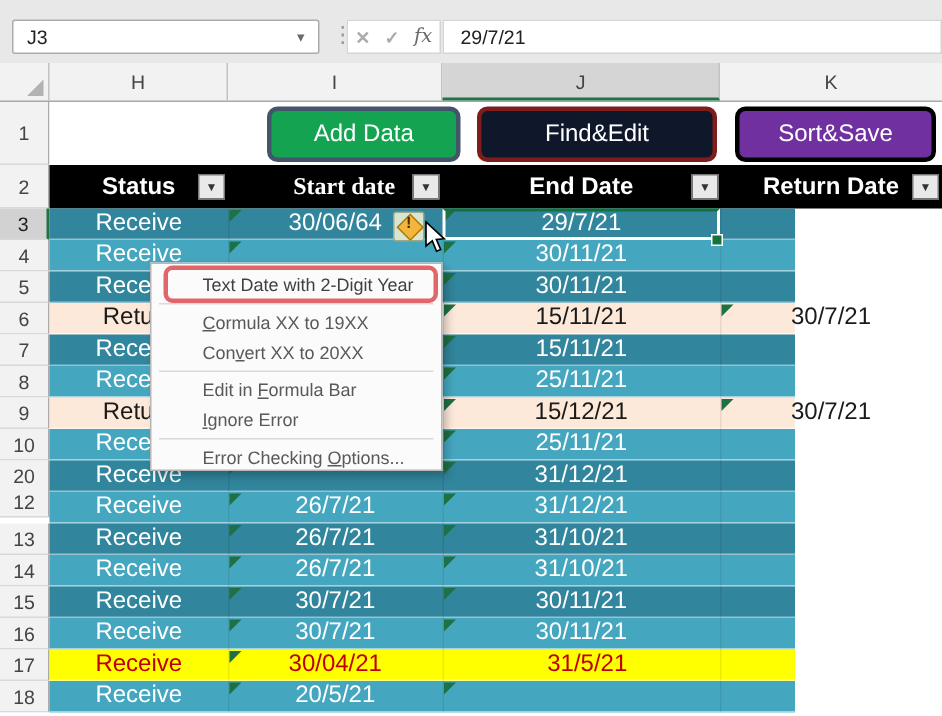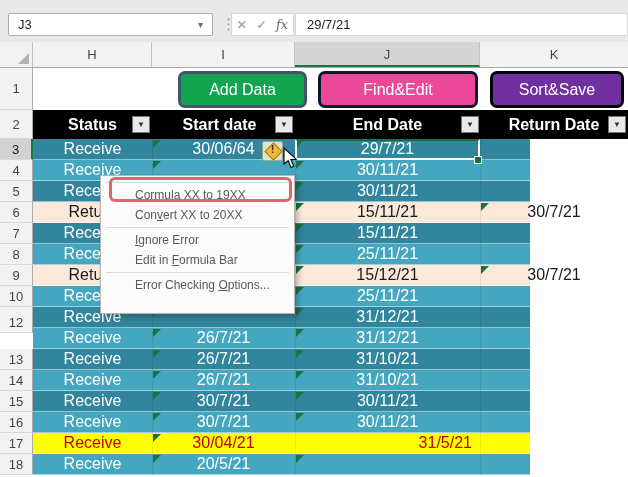--- a/index.html
+++ b/index.html
@@ -42,28 +42,28 @@
        border-bottom:1px solid #D8D8D8;box-sizing:border-box;font-size:13px;color:#444;
        display:flex;align-items:center;justify-content:center;}
   #gut-1{top:68px;height:42px;}
   #gut-2{top:110px;height:29px;}
 
   
   .row1-band{position:absolute;left:33px;top:68px;width:595px;height:42px;background:#fff;}
   .xl-btn{position:absolute;top:71px;height:37px;border-radius:7px;color:#fff;font-size:16px;
           display:flex;align-items:center;justify-content:center;box-sizing:border-box;}
   #btn-add{left:178px;width:129px;background:#14A351;border:3px solid #44546A;}
-  #btn-find{left:318px;width:160px;background:#ec4899;border:3px solid #0f172a;}
+  #btn-find{left:318px;width:160px;background:#0f172a;border:3px solid #7f1d1d;}
   #btn-sort{left:490px;width:134px;background:#7030A0;border:3px solid #000;}
 
   .row2-band{position:absolute;left:33px;top:110px;width:595px;height:29px;background:#000;}
   .hdr-cell{position:absolute;top:110px;height:29px;display:flex;align-items:center;
             justify-content:center;color:#fff;font-weight:bold;font-size:16px;z-index:6;}
   #hdr-status{left:33px;width:119px;}
-  #hdr-start{left:148px;width:143px;}
+  #hdr-start{left:158px;width:143px;font-family:Liberation Serif, serif;}
   #hdr-end{left:295px;width:185px;}
   #hdr-return{left:480px;width:148px;}
   .filter-btn{position:absolute;top:116px;width:18px;height:17px;background:#E9E9E9;
               border:1px solid #777;box-sizing:border-box;display:flex;align-items:center;
               justify-content:center;font-size:8px;color:#333;z-index:7;}
   #flt-status{left:132px;} #flt-start{left:275px;} #flt-end{left:461px;} #flt-return{left:608px;}
 
   
   .row-band{position:absolute;left:33px;width:497px;height:21px;box-sizing:border-box;
             border-bottom:1px solid rgba(255,255,255,0.5);z-index:1;}
@@ -224,21 +224,21 @@
       <div class="cell" style="left: 447px; width: 148px;"></div>
     </div>
     <div class="row-header" style="top: 307px;">20</div>
     <div class="row-band bg-dark" style="top: 307px;">
       <div class="cell" style="left: 0px; width: 119px;">Receive</div>
       <span class="tri" style="left: 120px;"></span>
       <div class="cell" style="left: 262px; width: 185px;">31/12/21</div>
       <span class="tri" style="left: 263px;"></span>
       <div class="cell" style="left: 447px; width: 148px;"></div>
     </div>
-    <div class="row-header" style="top: 312px;">12</div>
+    <div class="row-header" style="top: 324px;">12</div>
     <div class="row-band bg-light" style="top: 328px;">
       <div class="cell" style="left: 0px; width: 119px;">Receive</div>
       <div class="cell" style="left: 119px; width: 143px;">26/7/21</div>
       <span class="tri" style="left: 120px;"></span>
       <div class="cell" style="left: 262px; width: 185px;">31/12/21</div>
       <span class="tri" style="left: 263px;"></span>
       <div class="cell" style="left: 447px; width: 148px;"></div>
     </div>
     <div class="row-header" style="top: 349px;">13</div>
     <div class="row-band bg-dark" style="top: 349px;">
@@ -274,21 +274,21 @@
       <span class="tri" style="left: 120px;"></span>
       <div class="cell" style="left: 262px; width: 185px;">30/11/21</div>
       <span class="tri" style="left: 263px;"></span>
       <div class="cell" style="left: 447px; width: 148px;"></div>
     </div>
     <div class="row-header" style="top: 433px;">17</div>
     <div class="row-band bg-yellow" style="top: 433px;">
       <div class="cell" style="left: 0px; width: 119px;">Receive</div>
       <div class="cell" style="left: 119px; width: 143px;">30/04/21</div>
       <span class="tri" style="left: 120px;"></span>
-      <div class="cell" style="left: 254px; width: 185px; text-align: right;">31/5/21</div>
+      <div class="cell" style="left: 266px; width: 185px;">31/5/21</div>
       <div class="cell" style="left: 447px; width: 148px;"></div>
     </div>
     <div class="row-header" style="top: 454px;">18</div>
     <div class="row-band bg-light" style="top: 454px;">
       <div class="cell" style="left: 0px; width: 119px;">Receive</div>
       <div class="cell" style="left: 119px; width: 143px;">20/5/21</div>
       <span class="tri" style="left: 120px;"></span>
       <span class="tri" style="left: 263px;"></span>
       <div class="cell" style="left: 447px; width: 148px;"></div>
     </div>
@@ -299,26 +299,27 @@
 
 <div id="sel"></div>
 <div id="fill-handle"></div>
 
 <div id="err-btn">
   <span class="diamond"></span>
   <span class="excl">!</span>
 </div>
 
 <div id="menu">
+    <div class="menu-item first"><span>Text Date with 2-Digit Year</span><span class="accel"></span><span></span></div>
     <div class="menu-sep"></div>
     <div class="menu-item"><span></span><span class="accel">C</span><span>ormula XX to 19XX</span></div>
     <div class="menu-item"><span>Con</span><span class="accel">v</span><span>ert XX to 20XX</span></div>
     <div class="menu-sep"></div>
+    <div class="menu-item"><span>Edit in </span><span class="accel">F</span><span>ormula Bar</span></div>
     <div class="menu-item"><span></span><span class="accel">I</span><span>gnore Error</span></div>
-    <div class="menu-item"><span>Edit in </span><span class="accel">F</span><span>ormula Bar</span></div>
     <div class="menu-sep"></div>
     <div class="menu-item"><span>Error Checking </span><span class="accel">O</span><span>ptions...</span></div>
   </div>
 <div id="annotation"></div>
 
 <svg id="cursor" width="16" height="22" viewBox="0 0 16 22">
   <path d="M1,1 L1,17 L5.2,13.6 L8,20.5 L10.8,19.3 L7.9,12.6 L13.2,12.2 Z" fill="#FFFFFF" stroke="#000000" stroke-width="1.1"></path>
 </svg>
 
 <div class="bottom-sliver"></div>

